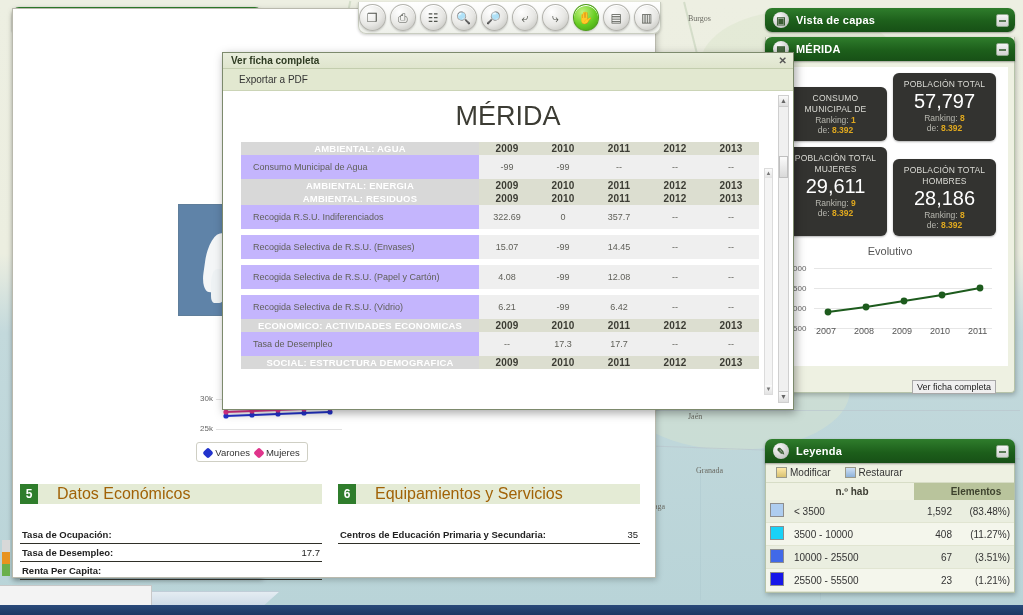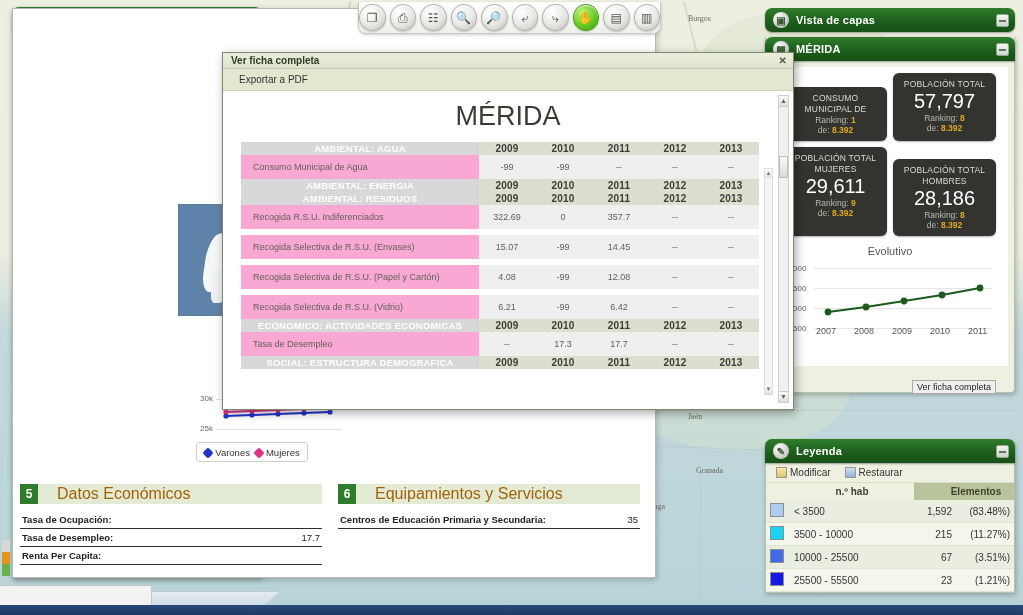--- a/index.html
+++ b/index.html
@@ -195,21 +195,21 @@
     border:1px solid #cfcfc4; border-radius:3px; background:#fff;
     display:flex;align-items:center;justify-content:center;gap:5px;font-size:9.5px;color:#333;
   }
   .lg-dot{ display:inline-block;width:8px;height:8px;border-radius:2px;margin-right:3px;
            transform:rotate(45deg); vertical-align:-1px;}
 
   
   #sec5{ position:absolute; left:20px; top:484px; width:302px;}
   #sec6{ position:absolute; left:338px; top:484px; width:302px;}
   .sec-head.wide{ margin:0; }
-  .line-table{ width:100%; border-collapse:collapse; margin-top:7px;}
+  .line-table{ width:100%; border-collapse:collapse; margin-top:22px;}
   .line-table td{ font-size:9.5px; padding:3px 2px; border-bottom:1px solid #2f2f28;}
   .line-table td.k{ font-weight:bold; color:#222;}
   .line-table td.v{ text-align:right; width:70px; color:#222;}
 
   
   #sheet{
     position:absolute; left:12px; top:8px; width:644px; height:570px;
     background:#fff; border:1px solid #b9b9ad;
     box-shadow:1px 2px 6px rgba(0,0,0,.22);
     z-index:1;
@@ -338,21 +338,21 @@
     table-layout:fixed;
   }
   #ficha-table td{ font-size:9px; color:#5f5f58; height:24px; padding:0 6px;}
   #ficha-table tr.group td{
     background:#d8d8d8; color:#fff; font-weight:bold; font-size:9.5px;
     text-align:center; letter-spacing:.2px; height:13px; padding:1px 4px;
   }
   #ficha-table tr.group td.yr{
     background:#dcded0; color:#3c3c34; font-weight:bold; font-size:10px;
   }
-  #ficha-table tr.data td{ background:#f9a8d4; }
+  #ficha-table tr.data td{ background:#c4b5fd; }
   #ficha-table tr.data td.name{ text-align:left; padding-left:12px;}
   #ficha-table tr.data td.val{ text-align:center; background:#efefef;}
   #ficha-table tr.spacer td{ height:6px; background:#fff; border:none; padding:0;}
   #ficha-table col.c0{ width:238px;}
   #ficha-table col.cy{ width:56px;}
 
   #modal-scroll{
     position:absolute; right:4px; top:42px; bottom:6px; width:11px;
     background:#f0f0f0; border:1px solid #cfcfcf;
   }
@@ -694,21 +694,21 @@
     </tr>
     <tr>
       <td class="leg-sw"><i class="swatch" style="background:#aecdf0"></i></td>
       <td>&lt; 3500</td>
       <td class="leg-n">1,592</td>
       <td class="leg-p">(83.48%)</td>
     </tr>
     <tr>
       <td class="leg-sw"><i class="swatch" style="background:#19d2f7"></i></td>
       <td>3500 - 10000</td>
-      <td class="leg-n">215</td>
+      <td class="leg-n">408</td>
       <td class="leg-p">(11.27%)</td>
     </tr>
     <tr>
       <td class="leg-sw"><i class="swatch" style="background:#4169e8"></i></td>
       <td>10000 - 25500</td>
       <td class="leg-n">67</td>
       <td class="leg-p">(3.51%)</td>
     </tr>
     <tr>
       <td class="leg-sw"><i class="swatch" style="background:#1717e8"></i></td>

